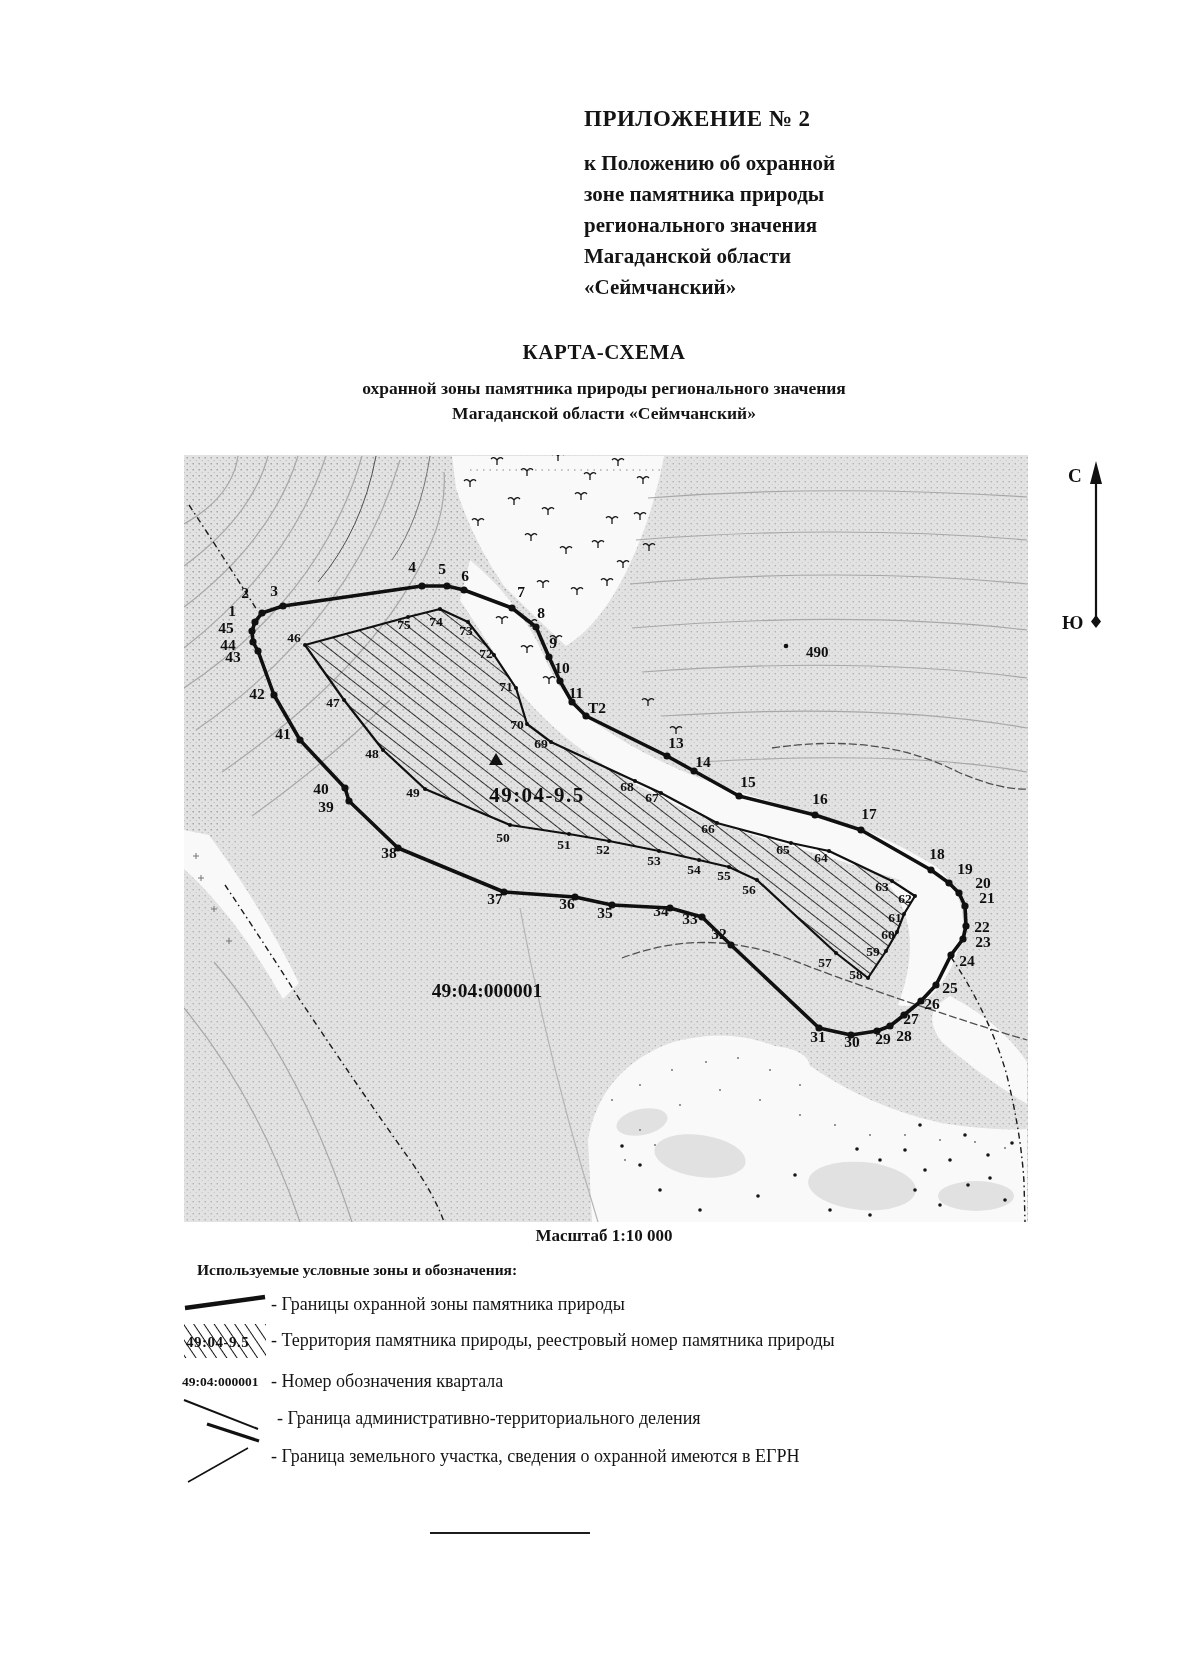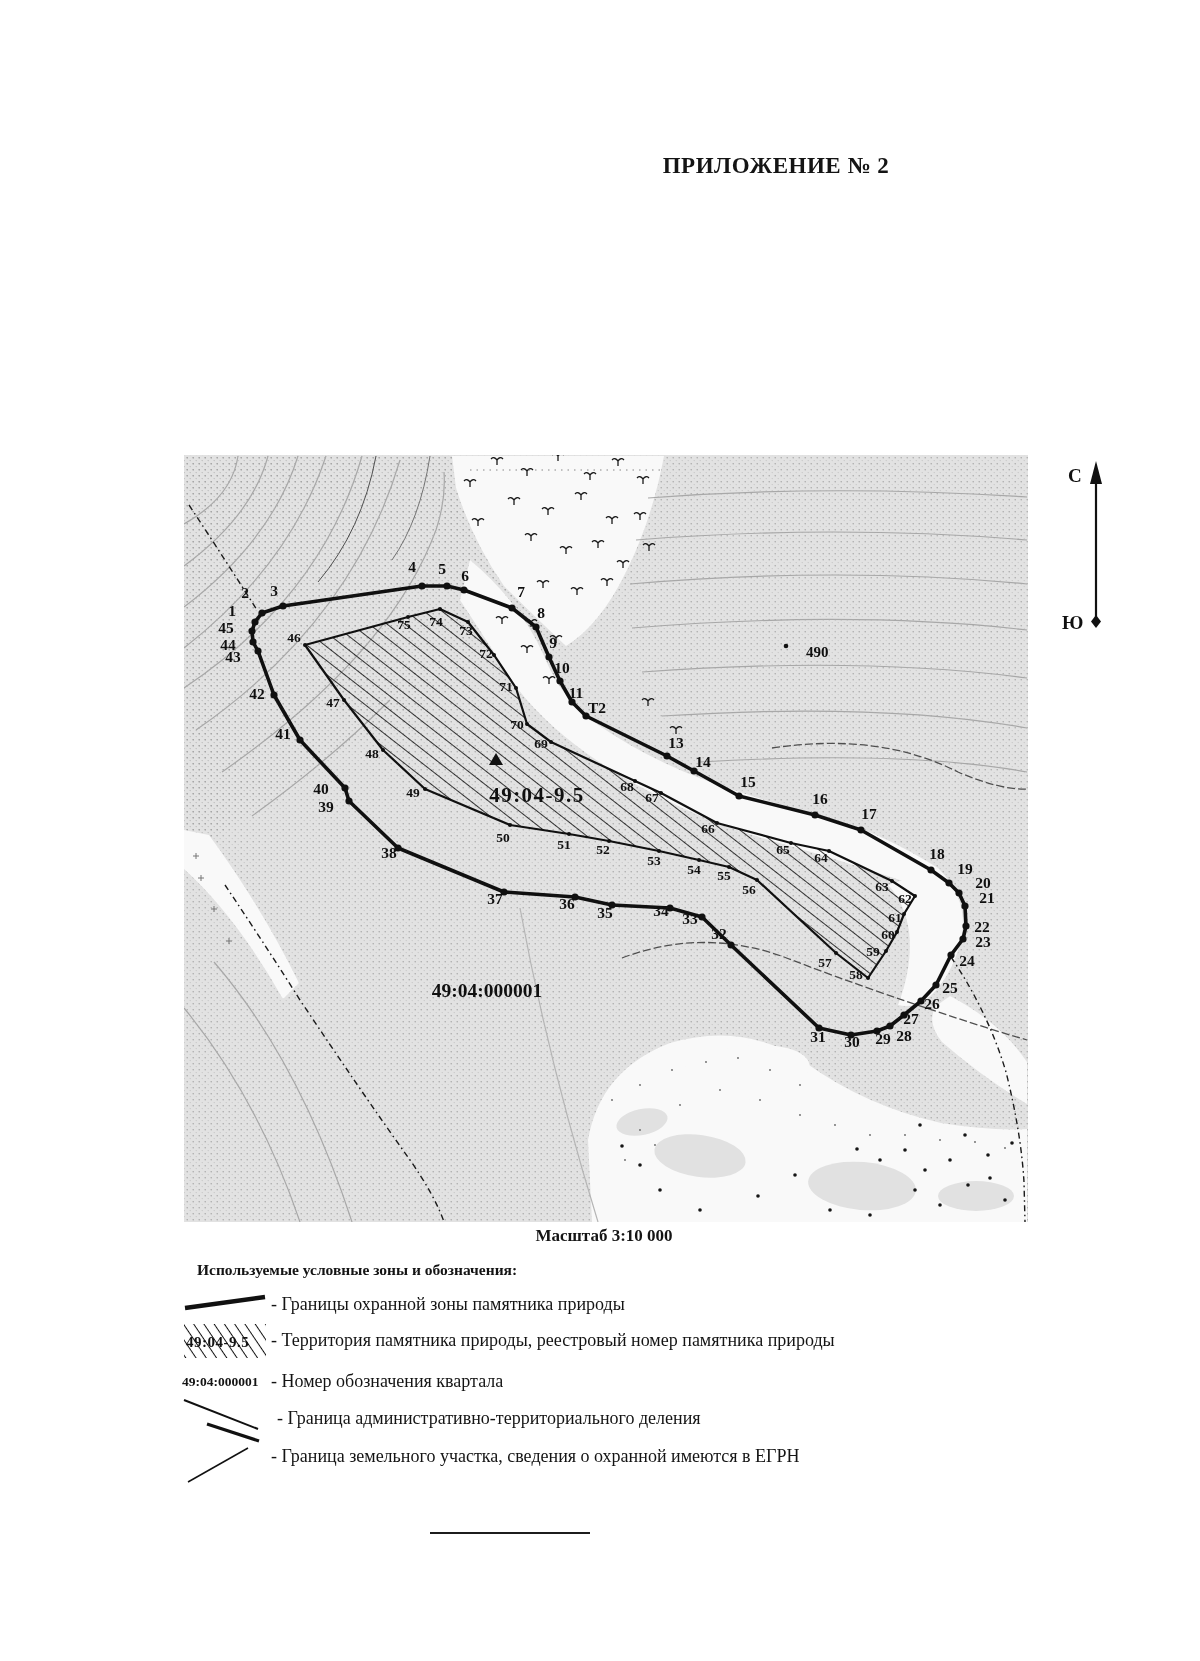--- a/index.html
+++ b/index.html
@@ -1,19 +1,19 @@
 <!DOCTYPE html>
 <html><head>
 <meta charset="utf-8">
 <style>
   html,body{margin:0;padding:0;background:#ffffff;}
   .page{position:relative;width:1200px;height:1661px;background:#ffffff;overflow:hidden;
         font-family:"Liberation Serif","DejaVu Serif",serif;color:#141414;}
   .abs{position:absolute;}
-  .appendix-block{left:566px;top:106px;width:420px;text-align:center;font-weight:bold;margin-top:47px;}
+  .appendix-block{left:584px;top:106px;width:420px;text-align:left;font-weight:bold;}
   .appendix-title{font-size:23px;letter-spacing:.5px;}
   .appendix-sub{margin-top:16px;font-size:21px;line-height:31px;}
   .map-heading-block{left:180px;top:340px;width:848px;text-align:center;font-weight:bold;}
   .map-heading{font-size:21px;letter-spacing:.5px;}
   .map-subheading{margin-top:11px;font-size:17.5px;line-height:25px;}
   .scale-label{left:180px;top:1226px;width:848px;text-align:center;font-weight:bold;font-size:17px;}
   .legend-heading{left:197px;top:1261px;font-weight:bold;font-size:15.5px;}
   .legend-text{font-size:18px;white-space:nowrap;}
   .legend-sym-text{font-weight:bold;}
   .lg-registry-box{left:184px;top:1324px;width:82px;height:34px;}
@@ -28,22 +28,36 @@
   .elev-label{font-weight:bold;font-size:15px;fill:#101010;}
   .compass-label{font-weight:bold;font-size:19px;fill:#101010;}
 </style>
 </head>
 <body>
 
 <div class="page">
 
   <div class="abs appendix-block">
     <div class="appendix-title">ПРИЛОЖЕНИЕ № 2</div>
+    <div class="appendix-sub">
+      <div>к Положению об охранной</div>
+      <div>зоне памятника природы</div>
+      <div>регионального значения</div>
+      <div>Магаданской области</div>
+      <div>«Сеймчанский»</div>
+    </div>
   </div>
 
+  <div class="abs map-heading-block">
+    <div class="map-heading">КАРТА-СХЕМА</div>
+    <div class="map-subheading">
+      <div>охранной зоны памятника природы регионального значения</div>
+      <div>Магаданской области «Сеймчанский»</div>
+    </div>
+  </div>
 
   <svg class="abs" style="left:0;top:0;" width="1200" height="1661" viewBox="0 0 1200 1661">
     <defs>
       <clipPath id="mapClip">
           <rect x="184" y="455" width="844" height="767"></rect>
         </clipPath>
       <pattern id="stip" width="6" height="6" patternUnits="userSpaceOnUse">
         <circle cx="1.2" cy="1.8" r="0.75" fill="#9f9f9f"></circle>
         <circle cx="4.2" cy="4.6" r="0.6" fill="#bdbdbd"></circle>
       </pattern>
@@ -357,21 +371,21 @@
 
     <g>
       <line x1="1096" y1="622" x2="1096" y2="480" stroke="#111" stroke-width="2.2"></line>
       <polygon points="1096,461 1090,484 1102,484" fill="#111"></polygon>
       <polygon points="1096,615 1091,621.5 1096,628 1101,621.5" fill="#111"></polygon>
       <text class="compass-label" x="1068" y="482">С</text>
       <text class="compass-label" x="1062" y="629">Ю</text>
     </g>
   </svg>
 
-  <div class="abs scale-label">Масштаб 3:10 000</div>
+  <div class="abs scale-label">Масштаб 1:10 000</div>
 
   <div class="abs legend-heading">Используемые условные зоны и обозначения:</div>
 
   <svg class="abs" style="left:182px;top:1291px;" width="88" height="22">
     <path d="M3,17 L83,6" stroke="#111" stroke-width="4.4" fill="none"></path>
   </svg>
   <div class="abs legend-text" style="left:271px;top:1294px;">- Границы охранной зоны памятника природы</div>
 
   <svg class="abs lg-registry-box">
     <rect x="0" y="0" width="82" height="34" fill="url(#lhatch)"></rect>

